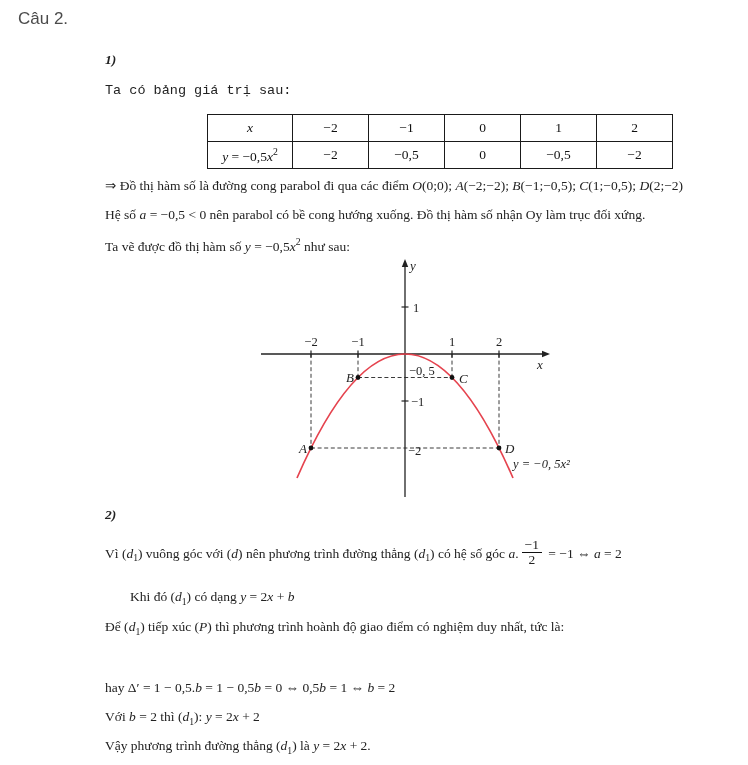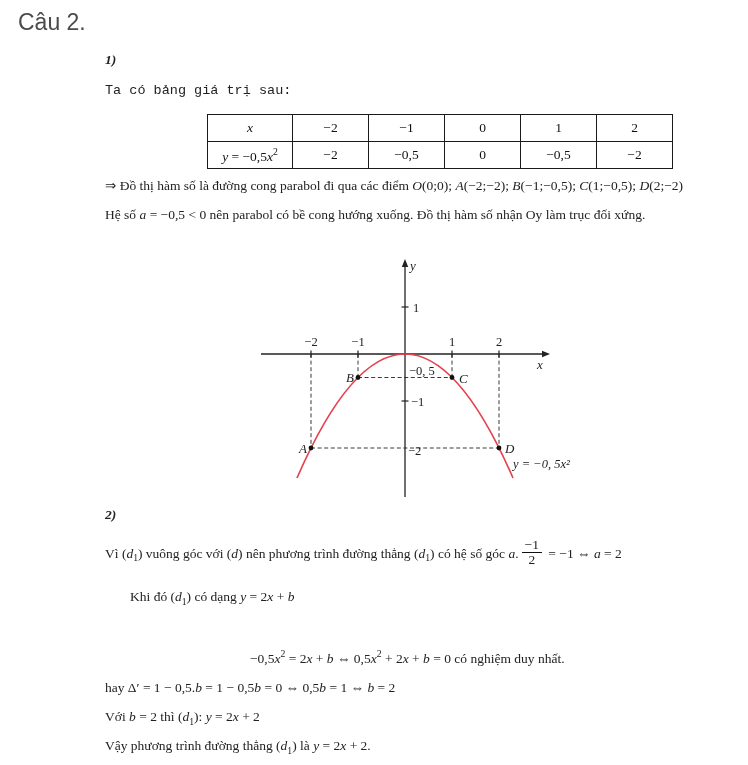--- a/index.html
+++ b/index.html
@@ -2,21 +2,21 @@
 <html><head>
 <meta charset="utf-8">
 <style>
   html,body{margin:0;padding:0;background:#fff;}
   .page{
     position:relative;width:748px;height:765px;background:#ffffff;
     font-family:"Liberation Serif",serif;color:#222;font-size:13.5px;
     overflow:hidden;
   }
   .abs{position:absolute;}
-  .q-label{left:18px;top:9px;font-family:"Liberation Sans",sans-serif;font-size:23px;color:#4b4b4b;}
+  .q-label{left:18px;top:9px;font-family:"Liberation Sans",sans-serif;font-size:17px;color:#4b4b4b;}
   .part-head{left:105px;font-weight:bold;font-style:italic;font-size:13.5px;}
   .p1-head{top:52px;}
   .p2-head{top:507px;}
   .p1-intro{left:105px;top:83px;font-family:Liberation Mono, monospace;}
   .mi{font-style:italic;}
   sup,sub{font-size:0.72em;}
   table.values{
     position:absolute;left:207px;top:114px;border-collapse:collapse;
     font-size:13.5px;color:#111;
   }
@@ -72,20 +72,21 @@
       <td class="cn">−0,5</td>
       <td class="cn">0</td>
       <td class="cn">−0,5</td>
       <td class="cn">−2</td>
     </tr>
   </tbody>
     </table>
 
   <div class="abs p1-points"><span>⇒ Đồ thị hàm số là đường cong parabol đi qua các điểm </span><span class="mi">O</span><span>(0;0); </span><span class="mi">A</span><span>(−2;−2); </span><span class="mi">B</span><span>(−1;−0,5); </span><span class="mi">C</span><span>(1;−0,5); </span><span class="mi">D</span><span>(2;−2)</span></div>
   <div class="abs p1-coeff"><span>Hệ số </span><span class="mi">a</span><span> = −0,5 &lt; 0 nên parabol có bề cong hướng xuống. Đồ thị hàm số nhận Oy làm trục đối xứng.</span></div>
+  <div class="abs p1-draw"><span>Ta vẽ được đồ thị hàm số </span><span class="mi">y</span><span> = −0,5</span><span class="mi">x</span><sup>2</sup><span> như sau:</span></div>
 
   <div class="abs graph-wrap">
     <svg width="330" height="245" viewBox="0 0 330 245">
 
       <g stroke="#3a3a3a" stroke-width="1" stroke-dasharray="4,2.6" fill="none">
         <path d="M56,100 V194"></path>
         <path d="M103,100 V123.5"></path>
         <path d="M197,100 V123.5"></path>
         <path d="M244,100 V194"></path>
         <path d="M103,123.5 H197"></path>
@@ -136,18 +137,18 @@
       <text x="250" y="198.5" font-size="13" font-style="italic" fill="#222">D</text>
 
       <text x="258" y="214" font-size="12.5" font-style="italic" fill="#222">y = −0, 5x²</text>
     </svg>
   </div>
 
   <div class="abs part-head p2-head">2)</div>
 
   <div class="abs p2-l1"><span>Vì (</span><span class="mi">d</span><sub>1</sub><span>) vuông góc với (</span><span class="mi">d</span><span>) nên phương trình đường thẳng (</span><span class="mi">d</span><sub>1</sub><span>) có hệ số góc </span><span class="mi">a</span><span>.</span><span class="frac"><span class="num">−1</span><span class="den">2</span></span><span> = −1 ⇔ </span><span class="mi">a</span><span> = 2</span></div>
   <div class="abs p2-l2"><span>Khi đó (</span><span class="mi">d</span><sub>1</sub><span>) có dạng </span><span class="mi">y</span><span> = 2</span><span class="mi">x</span><span> + </span><span class="mi">b</span></div>
-  <div class="abs p2-l4"><span>−0,5</span><span class="mi">x</span><sup>2</sup><span> = 2</span><span class="mi">x</span><span> + </span><span class="mi">b</span><span> ⇔ 0,5</span><span class="mi">x</span><sup>2</sup><span> + 2</span><span class="mi">x</span><span> + </span><span class="mi">b</span><span> = 0 có nghiệm duy nhất.</span></div>
+  <div class="abs p2-l3"><span>Để (</span><span class="mi">d</span><sub>1</sub><span>) tiếp xúc (</span><span class="mi">P</span><span>) thì phương trình hoành độ giao điểm có nghiệm duy nhất, tức là:</span></div>
   <div class="abs p2-l5"><span>hay Δ′ = 1 − 0,5.</span><span class="mi">b</span><span> = 1 − 0,5</span><span class="mi">b</span><span> = 0 ⇔ 0,5</span><span class="mi">b</span><span> = 1 ⇔ </span><span class="mi">b</span><span> = 2</span></div>
   <div class="abs p2-l6"><span>Với </span><span class="mi">b</span><span> = 2 thì (</span><span class="mi">d</span><sub>1</sub><span>): </span><span class="mi">y</span><span> = 2</span><span class="mi">x</span><span> + 2</span></div>
   <div class="abs p2-l7"><span>Vậy phương trình đường thẳng (</span><span class="mi">d</span><sub>1</sub><span>) là </span><span class="mi">y</span><span> = 2</span><span class="mi">x</span><span> + 2.</span></div>
 
 </div>
 
 </body></html>

